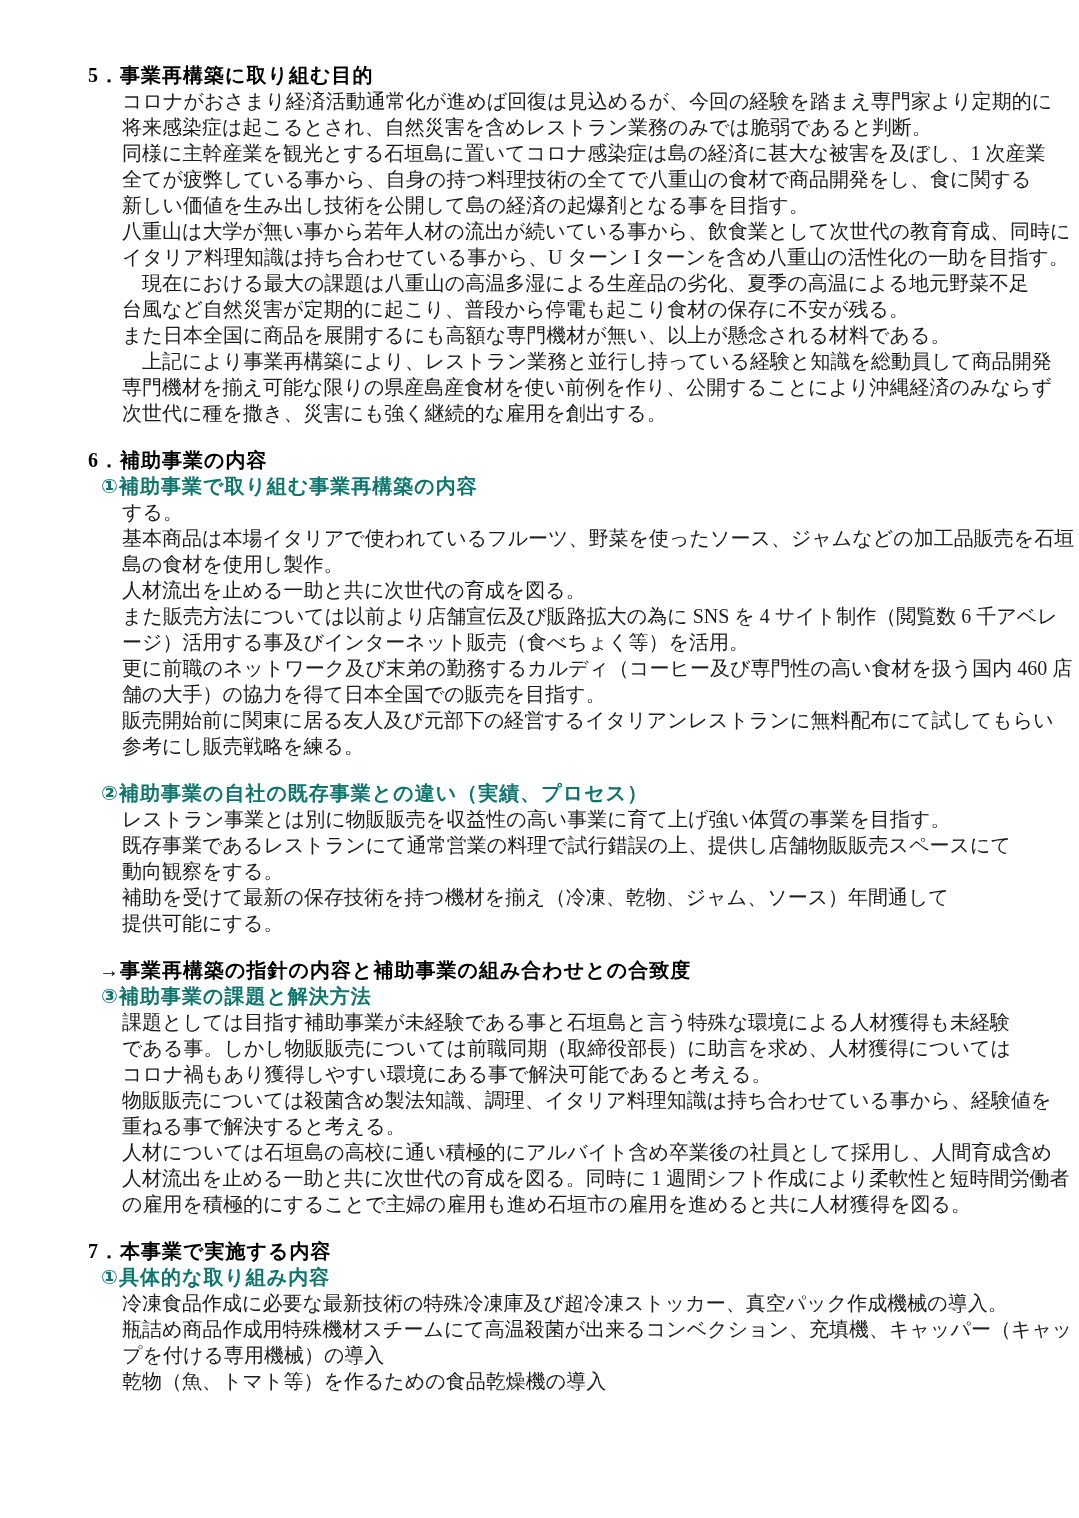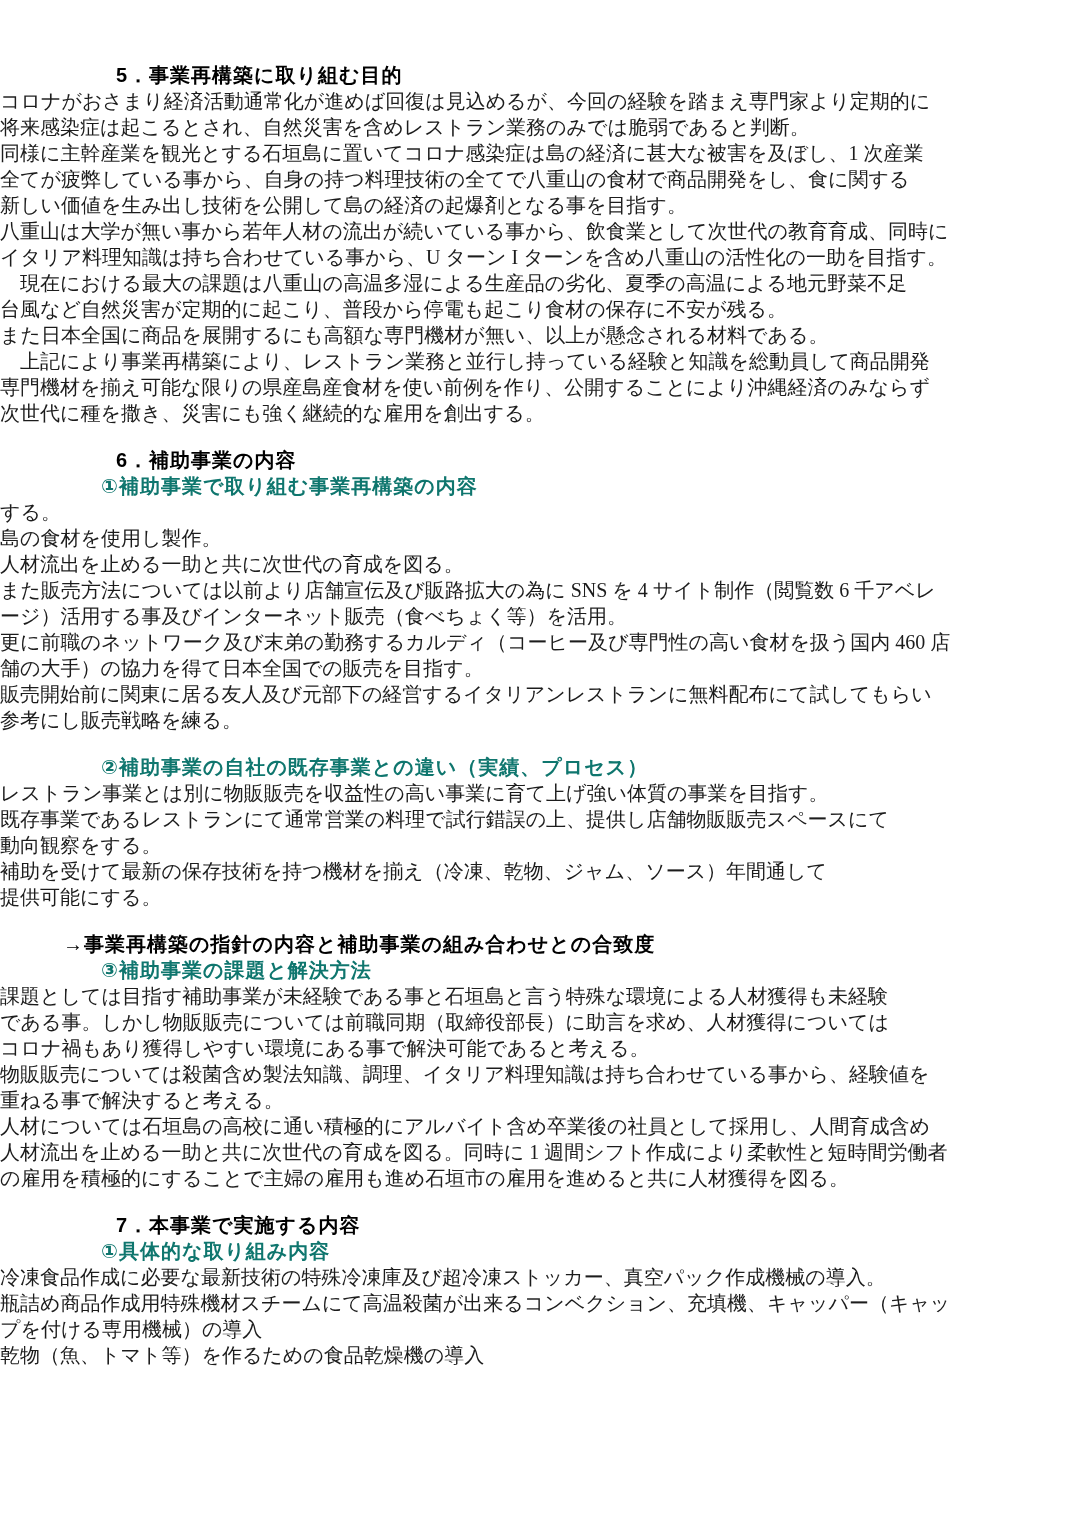--- a/index.html
+++ b/index.html
@@ -21,38 +21,39 @@
     padding-top: 62px;
     background: #ffffff;
   }
   .ln {
     font-size: 20px;
     line-height: 26px;
     white-space: pre;
     letter-spacing: 0px;
   }
   .body-line {
+    padding-left: 122px;
     color: #1c1c1c;
   }
   .h-num {
-    padding-left: 116px;
-    font-family: Liberation Sans, sans-serif;
+    padding-left: 88px;
+    font-family: Liberation Serif, serif;
     font-weight: bold;
     color: #000000;
     letter-spacing: 1px;
   }
   .h-sub {
     padding-left: 101px;
     font-family: "Liberation Sans", "DejaVu Sans", sans-serif;
     font-weight: bold;
     color: #0f766e;
     letter-spacing: 1px;
   }
   .h-arrow {
-    padding-left: 63px;
+    padding-left: 99px;
     font-family: "Liberation Sans", "DejaVu Sans", sans-serif;
     font-weight: bold;
     color: #000000;
     letter-spacing: 1px;
   }
   
   .body-line + .h-num,
   .body-line + .h-sub,
   .body-line + .h-arrow {
     margin-top: 21px;
@@ -73,20 +74,21 @@
       <div class="ln body-line">イタリア料理知識は持ち合わせている事から、U ターン I ターンを含め八重山の活性化の一助を目指す。</div>
       <div class="ln body-line">　現在における最大の課題は八重山の高温多湿による生産品の劣化、夏季の高温による地元野菜不足</div>
       <div class="ln body-line">台風など自然災害が定期的に起こり、普段から停電も起こり食材の保存に不安が残る。</div>
       <div class="ln body-line">また日本全国に商品を展開するにも高額な専門機材が無い、以上が懸念される材料である。</div>
       <div class="ln body-line">　上記により事業再構築により、レストラン業務と並行し持っている経験と知識を総動員して商品開発</div>
       <div class="ln body-line">専門機材を揃え可能な限りの県産島産食材を使い前例を作り、公開することにより沖縄経済のみならず</div>
       <div class="ln body-line">次世代に種を撒き、災害にも強く継続的な雇用を創出する。</div>
       <div class="ln h-num">6．補助事業の内容</div>
       <div class="ln h-sub">①補助事業で取り組む事業再構築の内容</div>
       <div class="ln body-line">する。</div>
+      <div class="ln body-line">基本商品は本場イタリアで使われているフルーツ、野菜を使ったソース、ジャムなどの加工品販売を石垣</div>
       <div class="ln body-line">島の食材を使用し製作。</div>
       <div class="ln body-line">人材流出を止める一助と共に次世代の育成を図る。</div>
       <div class="ln body-line">また販売方法については以前より店舗宣伝及び販路拡大の為に SNS を 4 サイト制作（閲覧数 6 千アベレ</div>
       <div class="ln body-line">ージ）活用する事及びインターネット販売（食べちょく等）を活用。</div>
       <div class="ln body-line">更に前職のネットワーク及び末弟の勤務するカルディ（コーヒー及び専門性の高い食材を扱う国内 460 店</div>
       <div class="ln body-line">舗の大手）の協力を得て日本全国での販売を目指す。</div>
       <div class="ln body-line">販売開始前に関東に居る友人及び元部下の経営するイタリアンレストランに無料配布にて試してもらい</div>
       <div class="ln body-line">参考にし販売戦略を練る。</div>
       <div class="ln h-sub">②補助事業の自社の既存事業との違い（実績、プロセス）</div>
       <div class="ln body-line">レストラン事業とは別に物販販売を収益性の高い事業に育て上げ強い体質の事業を目指す。</div>

